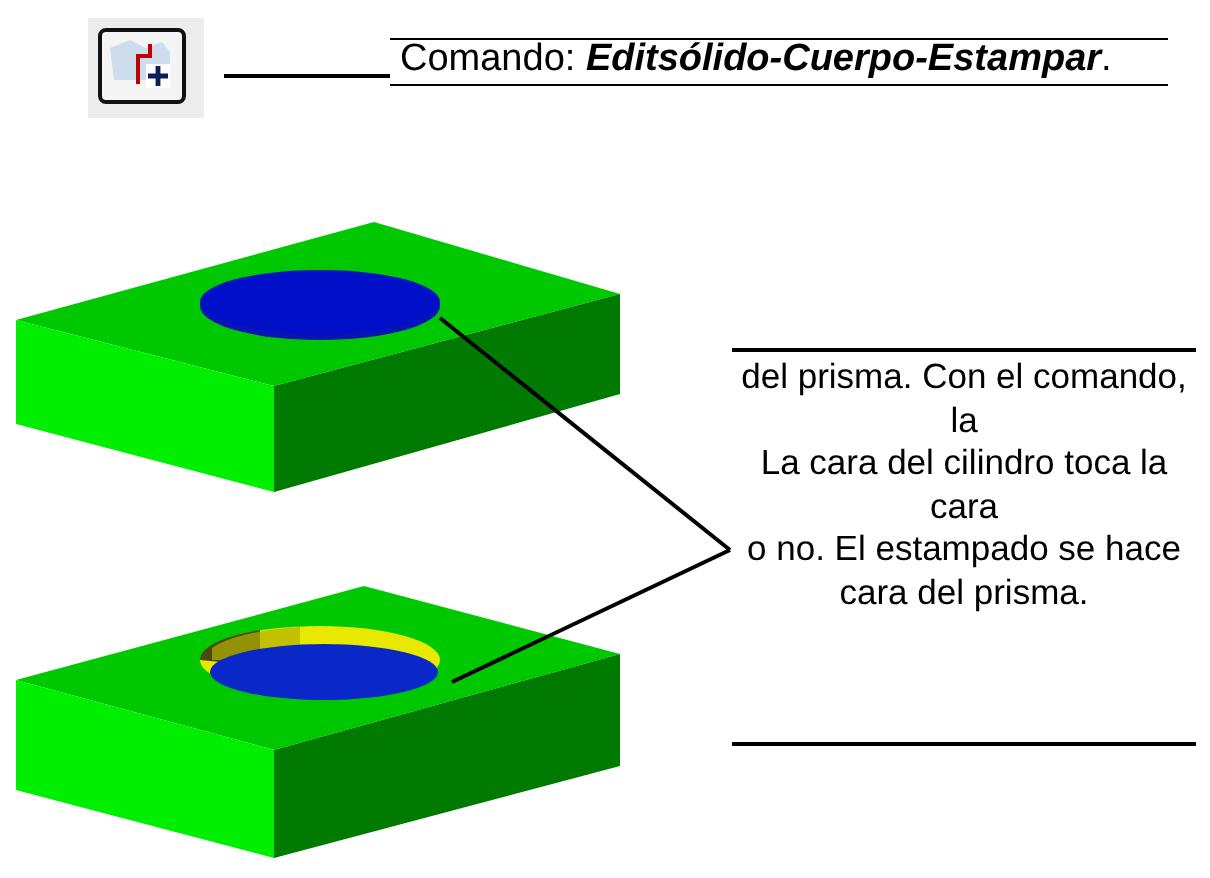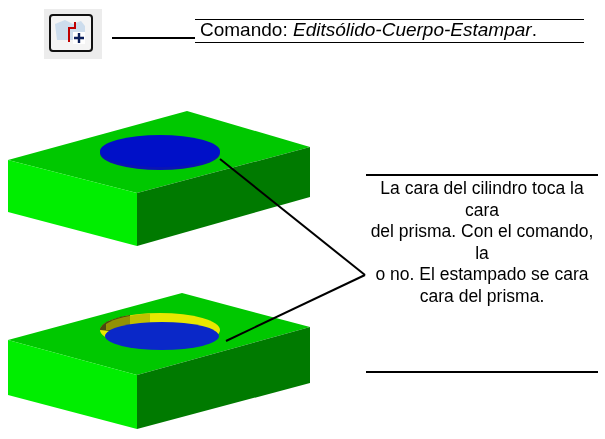--- a/index.html
+++ b/index.html
@@ -1,21 +1,21 @@
 <!DOCTYPE html>
 <html><head>
 <meta charset="utf-8">
 <style>
   html, body { margin: 0; padding: 0; background: #ffffff; }
   body { width: 605px; height: 439px; position: relative; overflow: hidden; font-family: "Liberation Sans", sans-serif; }
   .icon-tile { position: absolute; left: 44px; top: 9px; width: 58px; height: 50px; background: #ececec; }
   .icon-btn { position: absolute; left: 49px; top: 14px; width: 44px; height: 38px; border: 2px solid #111; border-radius: 4px; background: #f4f4f4; box-sizing: border-box; }
   .cmd-line { position: absolute; background: #000; }
   .cmd-text { position: absolute; left: 200px; top: 19px; font-size: 19px; color: #000; white-space: nowrap; }
-  .cmd-text b { font-style: italic; font-weight: normal; }
+  .cmd-text b { font-style: italic; font-weight: bold; }
   .desc { position: absolute; left: 365px; top: 178px; width: 234px; text-align: center; font-size: 17.5px; line-height: 21.6px; color: #000; }
   svg.scene { position: absolute; left: 0; top: 0; }
 </style>
 </head>
 <body>
 
 <div class="icon-tile"></div>
 <div class="icon-btn">
   <svg width="40" height="34" viewBox="0 0 40 34">
     <path d="M4 8 L14 4 L22 8 L30 5 L34 10 L34 24 L6 24 Z" fill="#bcd3ea" opacity="0.7"></path>
@@ -51,17 +51,17 @@
   </g>
 
   <line x1="220" y1="159" x2="365" y2="275" stroke="#000" stroke-width="2"></line>
   <line x1="226" y1="341" x2="365" y2="275" stroke="#000" stroke-width="2"></line>
 
   <line x1="366" y1="175" x2="598" y2="175" stroke="#000" stroke-width="2"></line>
   <line x1="366" y1="372" x2="598" y2="372" stroke="#000" stroke-width="2"></line>
 </svg>
 
 <div class="desc">
+  <div>del prisma. Con el comando, la</div>
   <div>La cara del cilindro toca la cara</div>
-  <div>del prisma. Con el comando, la</div>
-  <div>o no. El estampado se cara</div>
+  <div>o no. El estampado se hace</div>
   <div>cara del prisma.</div>
 </div>
 
 </body></html>

